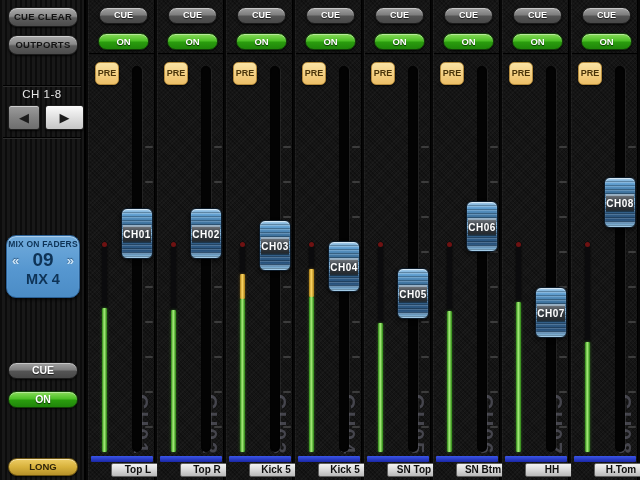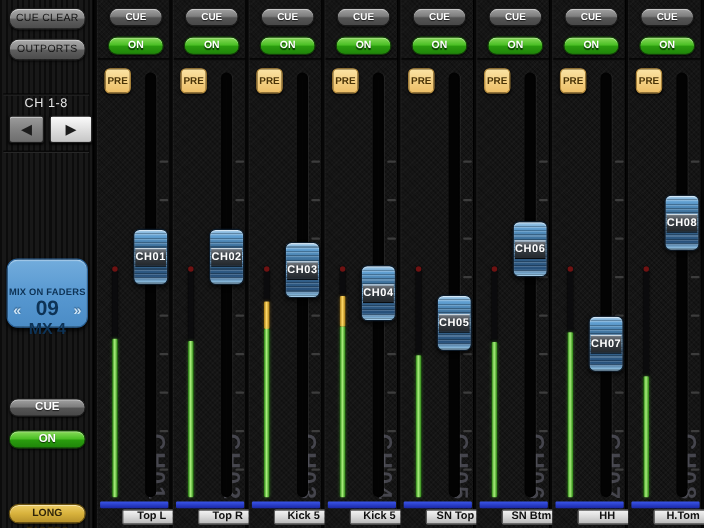--- a/index.html
+++ b/index.html
@@ -7,34 +7,34 @@
           font-family:"Liberation Sans",sans-serif;-webkit-user-select:none;user-select:none;}
 
   
   .sidebar{position:absolute;left:0;top:0;width:84px;height:480px;
     background-color:#101010;
     background-image:repeating-linear-gradient(90deg,#0c0c0c 0 2px,#181818 2px 5px);
     border-right:2px solid #000;}
   .side-btn{position:absolute;left:8px;width:68px;height:18px;border-radius:9px;
     background:linear-gradient(180deg,#ababab,#8a8a8a 45%,#5d5d5d 55%,#4b4b4b);
     border:1px solid #1b1b1b;box-shadow:inset 0 1px 0 rgba(255,255,255,.45),0 1px 2px rgba(0,0,0,.8);
-    color:#141414;font-size:9.5px;font-weight:normal;text-align:center;line-height:18px;letter-spacing:.3px;}
+    color:#141414;font-size:9.5px;font-weight:bold;text-align:center;line-height:18px;letter-spacing:.3px;}
   .divider{position:absolute;left:3px;width:78px;height:1px;background:#000;border-bottom:1px solid #2c2c2c;}
   .bank-label{position:absolute;left:0;top:88px;width:84px;text-align:center;
     color:#e6e6e6;font-size:11.5px;letter-spacing:.5px;}
   .arrow-btn{position:absolute;top:105px;height:23px;border:1px solid #1d1d1d;border-radius:3px;
     text-align:center;line-height:23px;font-size:13px;color:#1c1c1c;
     box-shadow:inset 0 1px 0 rgba(255,255,255,.5),0 1px 2px rgba(0,0,0,.8);}
   .arrow-prev{left:8px;width:30px;background:linear-gradient(180deg,#9c9c9c,#828282 50%,#6e6e6e);}
   .arrow-next{left:45px;width:37px;background:linear-gradient(180deg,#fbfbfb,#e0e0e0 50%,#c6c6c6);}
   .mix-panel{position:absolute;left:6px;top:235px;width:72px;height:61px;border-radius:10px;
     background:linear-gradient(180deg,#72acdc,#5697d0 55%,#4b8cc6);
     border:1px solid #2a6095;box-shadow:inset 0 1px 1px rgba(255,255,255,.45),0 2px 3px rgba(0,0,0,.7);
     color:#0e3356;text-align:center;}
-  .mix-title{font-size:8.5px;font-weight:bold;margin-top:24px;letter-spacing:.2px;}
+  .mix-title{font-size:8.5px;font-weight:bold;margin-top:3px;letter-spacing:.2px;}
   .mix-mid{display:flex;align-items:center;justify-content:space-between;padding:0 5px;margin-top:0px;}
   .mix-num{font-size:19px;font-weight:bold;}
   .chev{font-size:13px;font-weight:bold;color:#cfe5f6;text-shadow:0 -1px 1px rgba(10,40,70,.6);}
   .mix-name{font-size:14.5px;font-weight:bold;margin-top:0px;}
   .sends-btn{position:absolute;left:6px;top:308px;width:72px;height:37px;border-radius:8px;
     background:linear-gradient(180deg,#3a7ec2,#2163a8 45%,#174e8c);
     border:1px solid #0c2c58;box-shadow:inset 0 1px 0 rgba(255,255,255,.3),0 2px 3px rgba(0,0,0,.7);
     color:#fff;font-size:10px;font-weight:bold;text-align:center;
     display:flex;align-items:center;justify-content:center;line-height:12px;padding:0 8px;box-sizing:border-box;}
   .pill{border-radius:9px;text-align:center;font-weight:bold;color:#fff;

